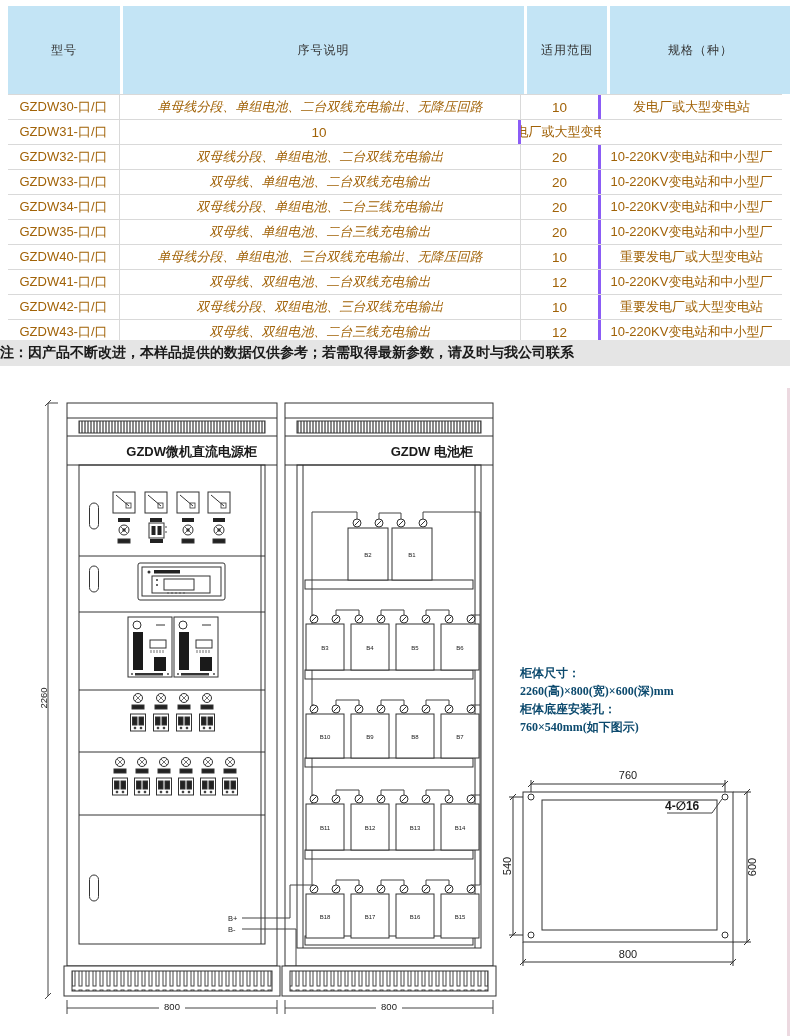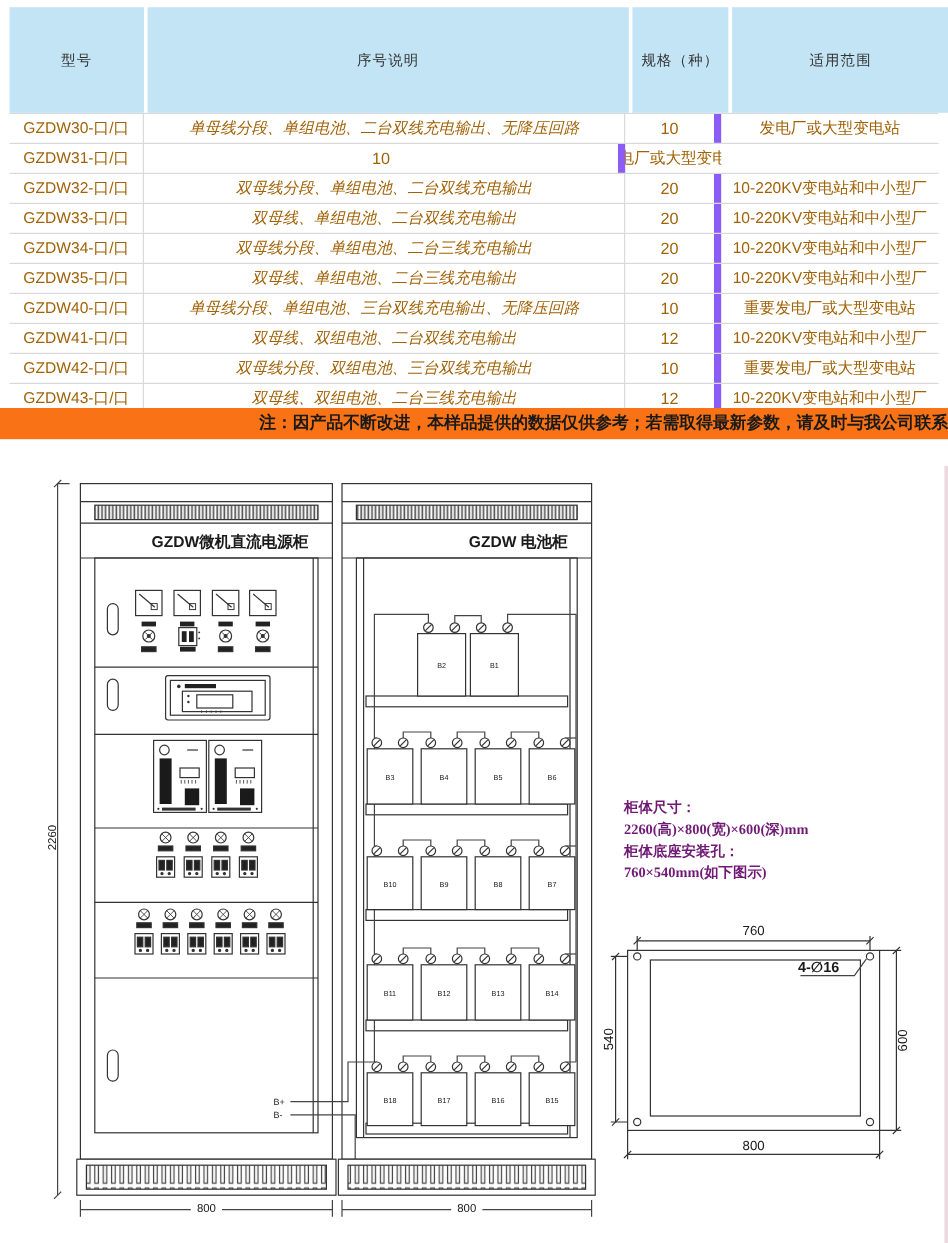--- a/index.html
+++ b/index.html
@@ -9,50 +9,50 @@
   
   .spec-table{position:absolute;left:8px;top:6px;width:774px;}
   .thead{display:grid;grid-template-columns:112px 401px 80px 181px;column-gap:3px;background:#fff;}
   .thead .hcell{background:#c3e4f5;height:88px;display:flex;align-items:center;justify-content:center;
      font-size:12px;color:#333;letter-spacing:1px;}
   .tbody{border-top:1px solid #d9d9d9;}
   .trow{display:grid;grid-template-columns:112px 401px 80px 181px;height:24px;border-bottom:1px solid #d9d9d9;}
   .tcell{display:flex;align-items:center;justify-content:center;font-size:13px;color:#a16207;white-space:nowrap;overflow:hidden;}
   .tcell.c0{border-right:1px solid #d9d9d9;}
   .tcell.c1{border-right:1px solid #d9d9d9;font-style:italic;}
-  .tcell.c2{border-right:6px solid #8b5cf6;font-size:13.5px;}
+  .tcell.c2{border-right:3px solid #8b5cf6;font-size:13.5px;}
 
   
-  .note-bar{position:absolute;left:0;top:340px;width:790px;height:26px;background:#f97316;
-     display:flex;align-items:center;justify-content:flex-end;font-size:14px;font-weight:bold;color:#1a1a1a;}
+  .note-bar{position:absolute;left:0;top:340px;width:790px;height:26px;background:#e5e5e5;
+     display:flex;align-items:center;justify-content:flex-start;font-size:14px;font-weight:bold;color:#1a1a1a;}
 
   
   .drawing{position:absolute;left:0;top:388px;width:678px;height:648px;}
   svg text{font-family:"Liberation Sans","DejaVu Sans",sans-serif;fill:#1a1a1a;}
   .cab-title{font-size:13px;font-weight:bold;}
   .dim-text{font-size:11px;}
   .dim-small{font-size:9.5px;}
   .bat-label{font-size:6px;}
   .term-label{font-size:7.5px;}
   .hole-label{font-size:12px;font-weight:bold;}
 
   .spec-block{position:absolute;left:520px;top:664px;font-family:"Liberation Serif","DejaVu Serif",serif;
-     font-weight:bold;font-size:12px;line-height:18px;color:#701a75;}
+     font-weight:bold;font-size:12px;line-height:18px;color:#0c4a6e;}
 </style>
 </head>
 <body>
 
 <div class="page">
 
   <div class="spec-table">
     <div class="thead">
       <div class="hcell">型号</div>
       <div class="hcell">序号说明</div>
+      <div class="hcell">适用范围</div>
       <div class="hcell">规格（种）</div>
-      <div class="hcell">适用范围</div>
     </div>
     <div class="tbody">
       <div class="trow">
         <div class="tcell c0">GZDW30-口/口</div>
         <div class="tcell c1">单母线分段、单组电池、二台双线充电输出、无降压回路</div>
         <div class="tcell c2">10</div>
         <div class="tcell c3">发电厂或大型变电站</div>
       </div>
       <div class="trow">
         <div class="tcell c0">GZDW31-口/口</div>

